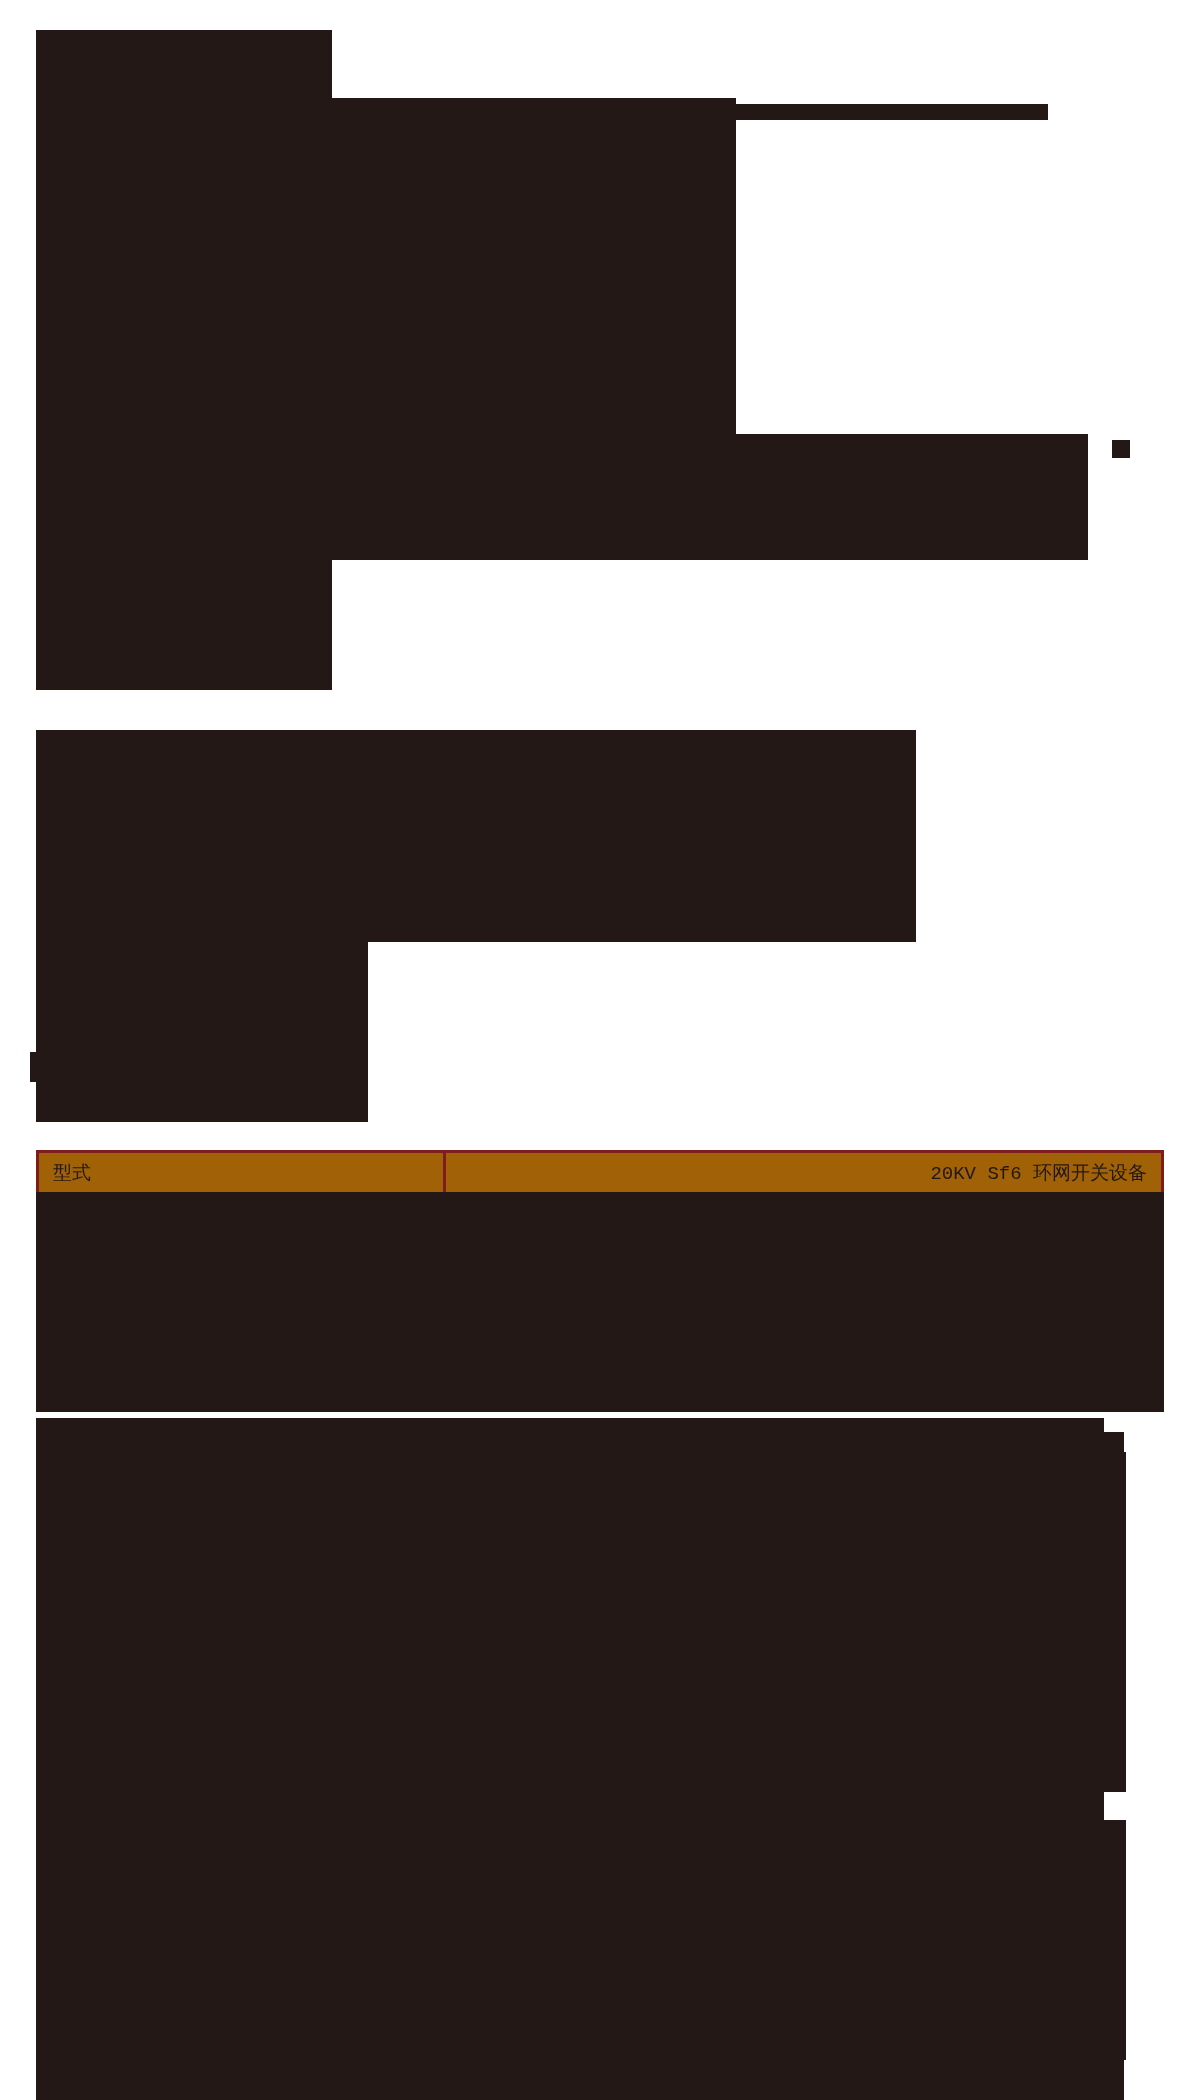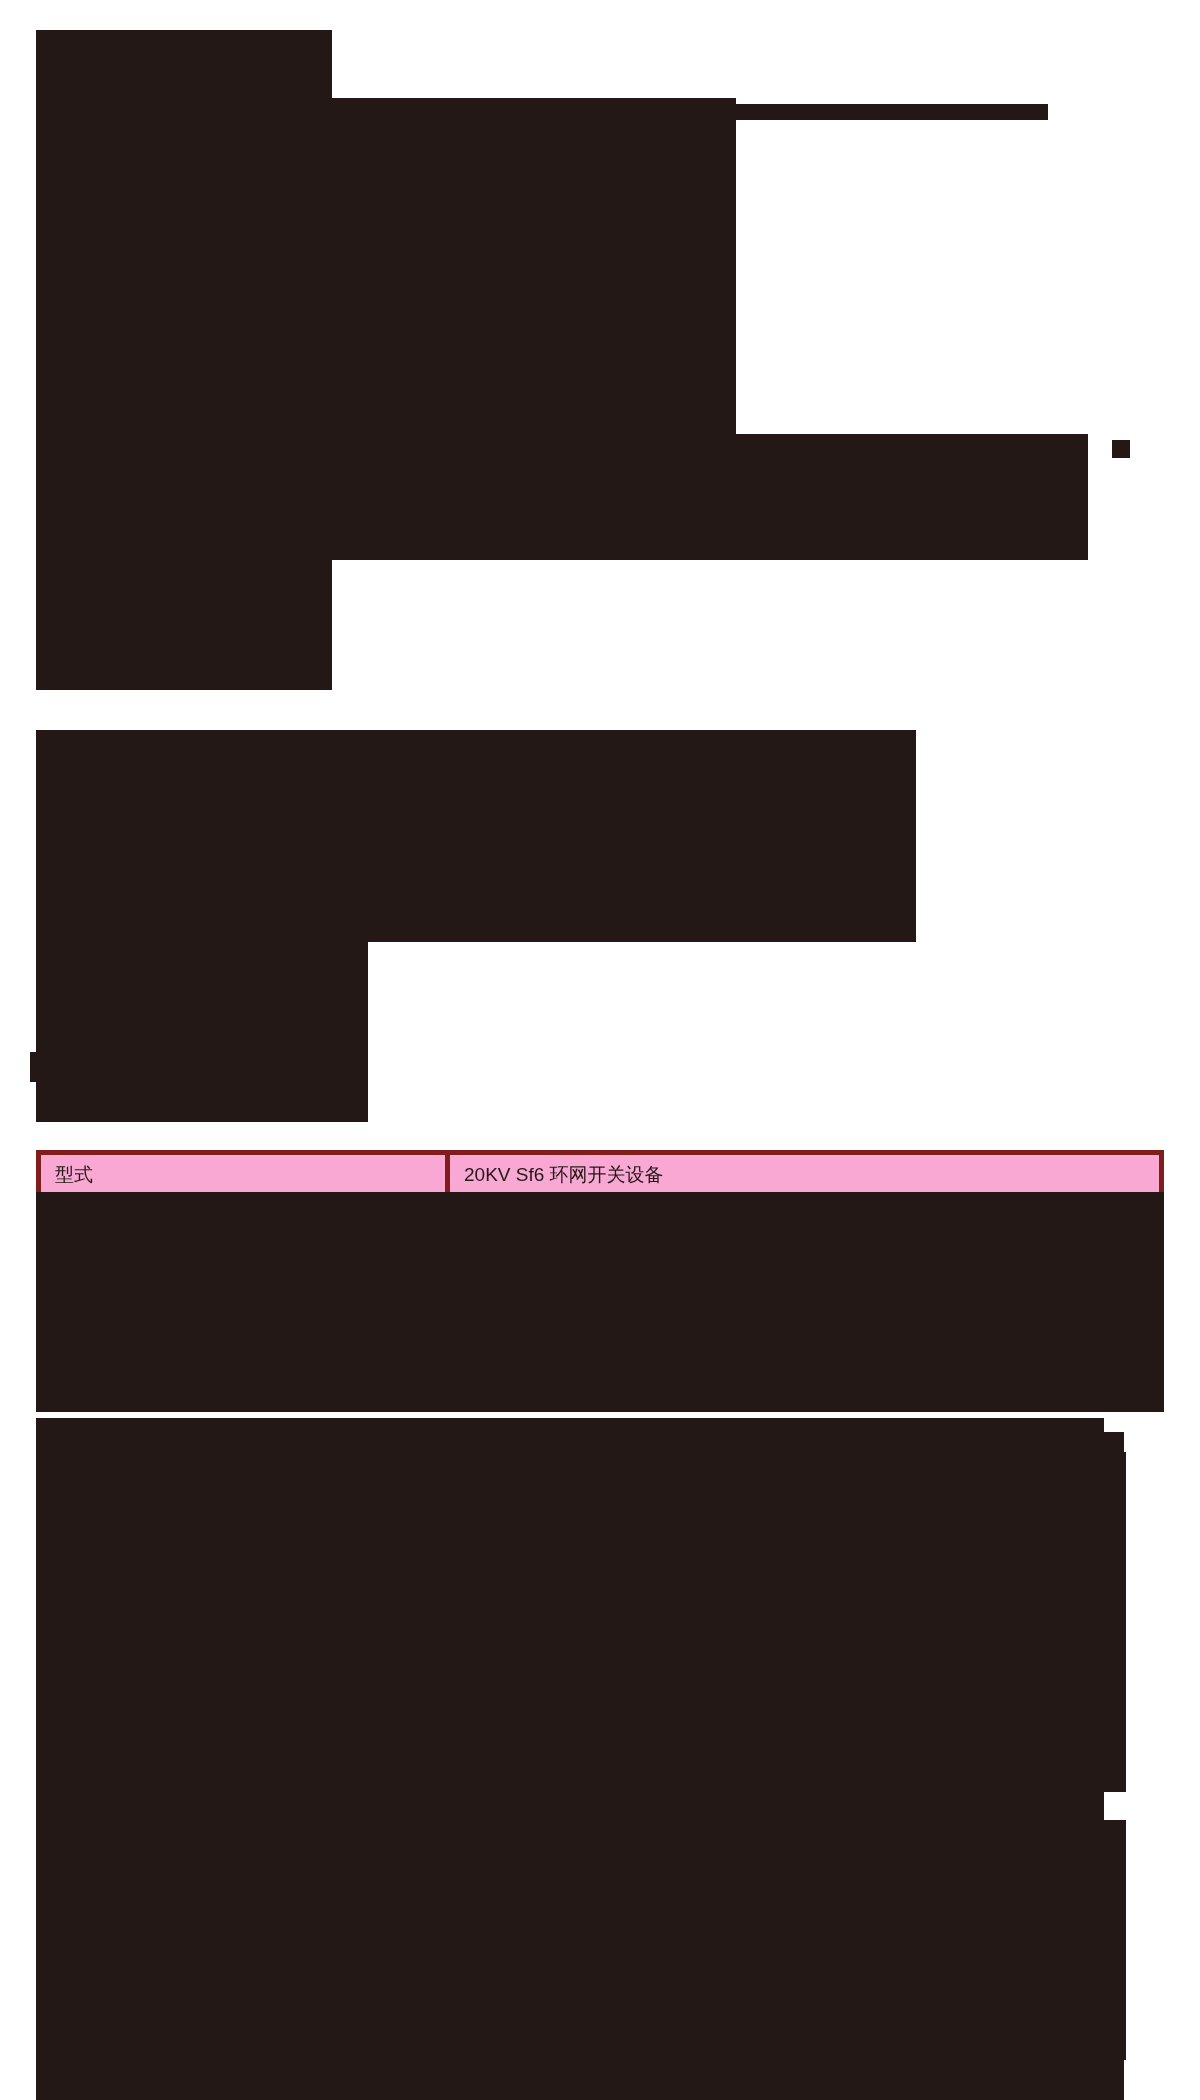--- a/index.html
+++ b/index.html
@@ -30,34 +30,35 @@
   
   .spec-table {
     position: absolute;
     left: 36px;
     top: 1150px;
     width: 1128px;
     border-collapse: collapse;
     table-layout: fixed;
   }
   .spec-table td {
-    background: #f9a8d4;
-    border: 5px solid #7f1d1d;
+    background: #a16207;
+    border: 3px solid #7f1d1d;
     height: 40px;
     padding: 0 14px;
     font-size: 19px;
     color: #231815;
     font-family: "Liberation Sans", sans-serif;
   }
   .spec-table td.label {
     width: 376px;
     text-align: left;
   }
   .spec-table td.value {
-    text-align: left;
+    text-align: right;
+    font-family: Liberation Mono, monospace;
   }
 </style>
 </head>
 <body>
 
 <div class="page">
 
   <div class="blk" style="left:36px; top:30px; width:296px; height:660px;"></div>
   <div class="blk" style="left:332px; top:98px; width:404px; height:462px;"></div>
   <div class="blk" style="left:736px; top:104px; width:312px; height:16px;"></div>

